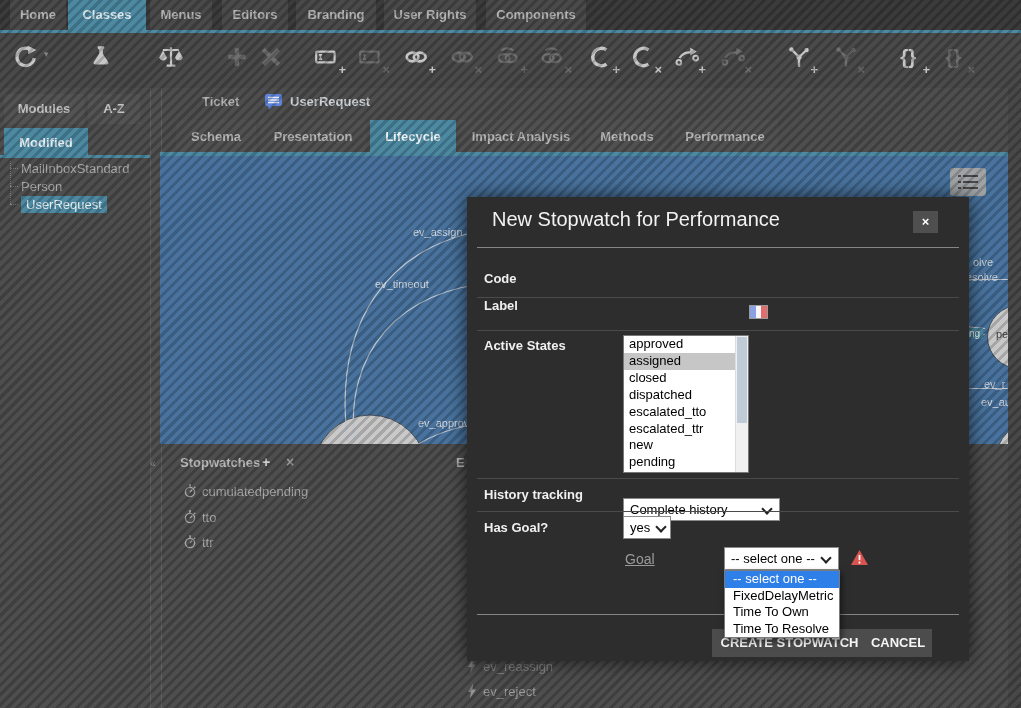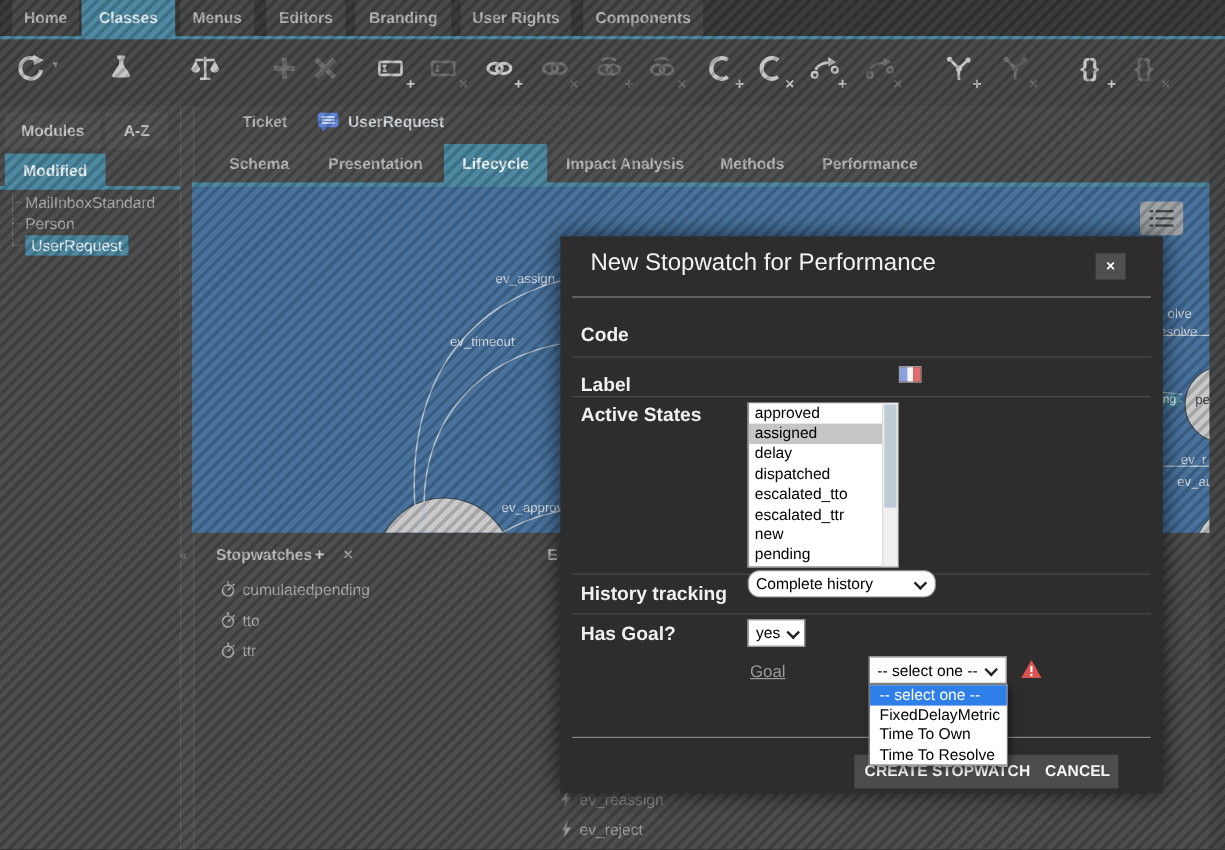--- a/index.html
+++ b/index.html
@@ -66,21 +66,21 @@
     background:repeating-linear-gradient(135deg, rgba(0,0,0,0.17) 0px, rgba(0,0,0,0.17) 3px, rgba(255,255,255,0.015) 3px, rgba(255,255,255,0.015) 7px);}
 
   
   .modal{position:absolute;left:467px;top:197px;width:502px;height:464px;background:#2d2d2d;z-index:100;
          box-shadow:0 0 18px rgba(0,0,0,0.65);}
   .m-title{position:absolute;left:25px;top:11px;font-size:20px;color:#f2f2f2;}
   .m-close{position:absolute;right:31px;top:14px;width:25px;height:22px;background:#4f4f4f;color:#fff;
            text-align:center;line-height:22px;font-size:13px;font-weight:bold;cursor:pointer;}
   .m-sep{position:absolute;left:10px;width:482px;height:1px;background:#858585;}
   .m-rsep{position:absolute;left:10px;width:482px;height:1px;background:#4a4a4a;}
-  .m-label{position:absolute;left:17px;font-size:16px;font-weight:bold;color:#f0f0f0;}
+  .m-label{position:absolute;left:17px;font-size:13px;font-weight:bold;color:#f0f0f0;}
   .m-sublabel{position:absolute;font-size:14px;color:#9a9a9a;}
   .m-input{position:absolute;left:156px;width:147px;height:19px;border:1px solid #8a8a8a;background:#fff;
            color:#111;font-size:13px;font-family:"Liberation Sans",sans-serif;padding:0 4px;}
   .flag{position:absolute;width:17px;height:12px;border:1px solid #999;display:flex;}
   .flag i{flex:1;}
   .m-list{position:absolute;left:156px;width:124px;background:#fff;border:1px solid #777;}
   .m-list .opt{font-size:13px;color:#000;line-height:16.9px;padding:0 0 0 5px;}
   .m-list .opt.sel{background:#c6c6c6;}
   .m-scroll{position:absolute;right:0;top:0;width:12px;height:100%;background:#f0f0f0;border-left:1px solid #ddd;}
   .m-thumb{position:absolute;left:1px;top:1px;width:10px;height:86px;background:#bfcbd6;}
@@ -388,46 +388,46 @@
   <div class="stripes"></div>
 
   <div class="modal">
     <div class="m-title">New Stopwatch for Performance</div>
     <div class="m-close">×</div>
     <div class="m-sep" style="top:50px;"></div>
 
     <div class="m-label" style="top:74px;">Code</div>
     <div class="m-rsep" style="top:100px;"></div>
 
-    <div class="m-label" style="top:116px;">Label</div>
+    <div class="m-label" style="top:101px;">Label</div>
     <span class="flag" style="left:282px;top:108px;">
       <i style="background:#8aa0e0;"></i>
         <i style="background:#f7f7f7;"></i>
         <i style="background:#e36d6d;"></i>
     </span>
     <div class="m-rsep" style="top:133px;"></div>
 
     <div class="m-label" style="top:141px;">Active States</div>
     <div class="m-list" style="top:138px;height:136px;">
       <div class="opt">approved</div>
       <div class="opt sel">assigned</div>
-      <div class="opt">delay</div>
+      <div class="opt">closed</div>
       <div class="opt">dispatched</div>
       <div class="opt">escalated_tto</div>
       <div class="opt">escalated_ttr</div>
       <div class="opt">new</div>
       <div class="opt">pending</div>
       <div class="m-scroll">
           <div class="m-thumb"></div>
         </div>
     </div>
     <div class="m-rsep" style="top:281px;"></div>
 
     <div class="m-label" style="top:290px;">History tracking</div>
-    <div class="m-select" style="left:156px;top:278px;width:149px;border-radius:10px;">
+    <div class="m-select" style="left:156px;top:301px;width:149px;">
       <span>Complete history</span>
       <span class="chev"></span>
     </div>
     <div class="m-rsep" style="top:314px;"></div>
 
     <div class="m-label" style="top:323px;">Has Goal?</div>
     <div class="m-select" style="left:156px;top:319px;width:40px;">
       <span>yes</span>
       <span class="chev" style="right:5px;"></span>
     </div>

